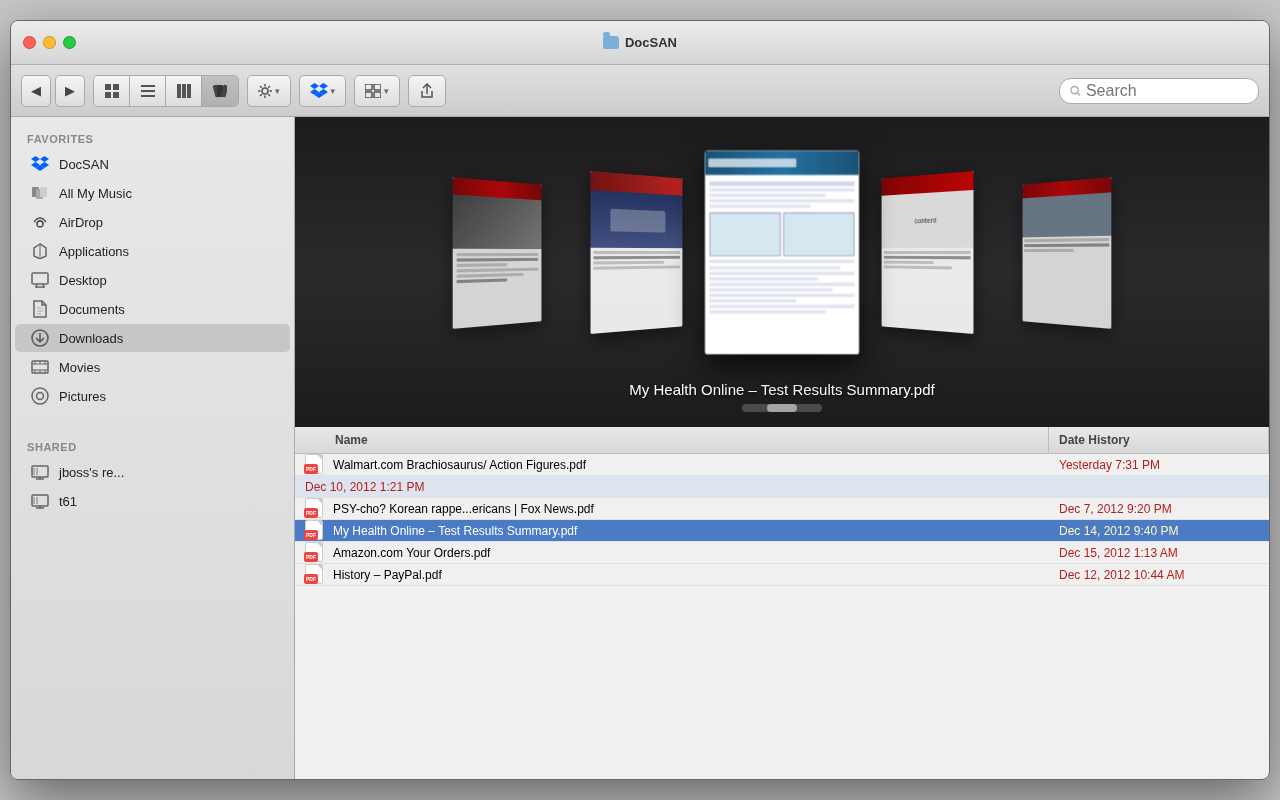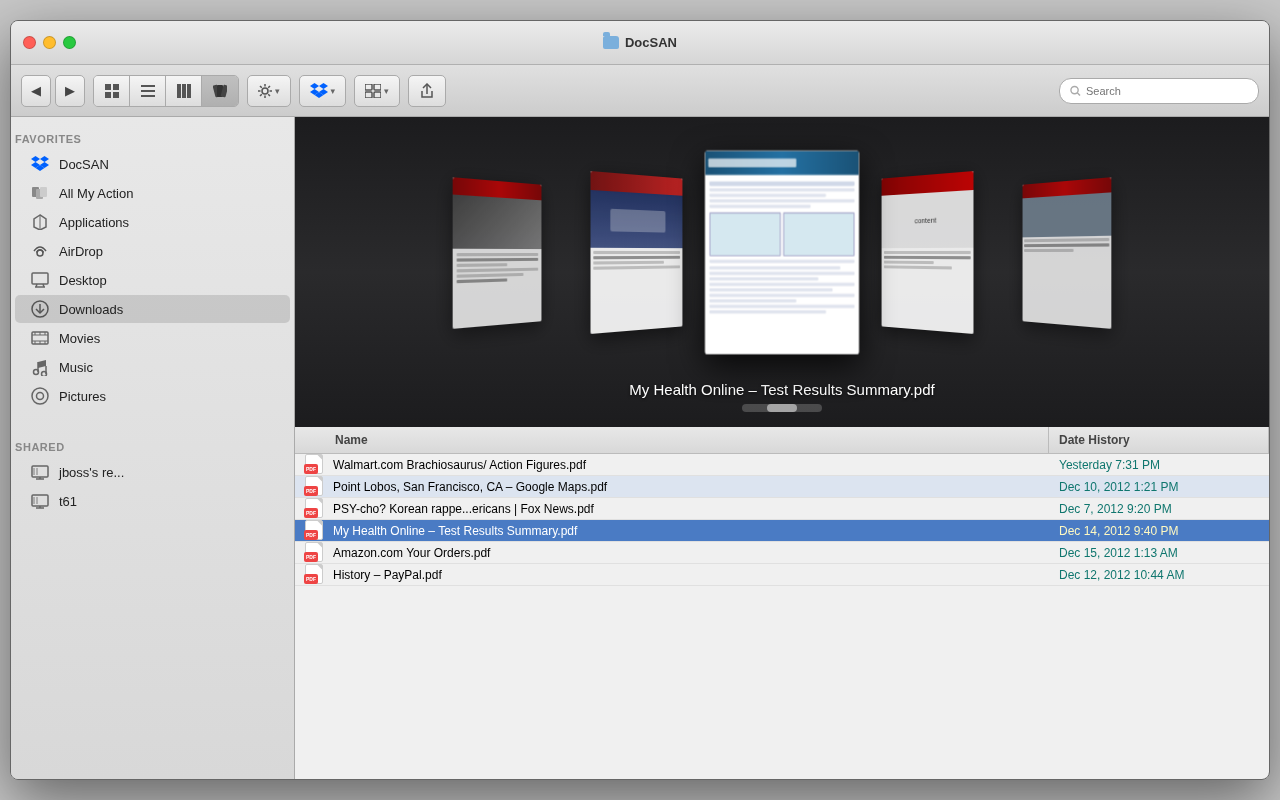--- a/index.html
+++ b/index.html
@@ -166,21 +166,21 @@
       border-radius: 12px;
       padding: 4px 10px;
       height: 26px;
       width: 200px;
       gap: 5px;
     }
 
     .search-box input {
       border: none;
       outline: none;
-      font-size: 11px;
+      font-size: 16px;
       width: 100%;
       background: transparent;
     }
 
     
     .main {
       display: flex;
       flex: 1;
       overflow: hidden;
     }
@@ -192,21 +192,21 @@
       background: linear-gradient(to bottom, #e8e8e8, #d8d8d8);
       border-right: 1px solid #aaa;
       overflow-y: auto;
       padding-top: 8px;
     }
 
     .sidebar-section-label {
       font-size: 11px;
       font-weight: 700;
       color: #888;
-      padding: 8px 16px 4px 4px;
+      padding: 8px 16px 4px 16px;
       letter-spacing: 0.05em;
     }
 
     .sidebar-item {
       display: flex;
       align-items: center;
       padding: 5px 8px 5px 16px;
       gap: 10px;
       cursor: pointer;
       border-radius: 5px;
@@ -425,21 +425,21 @@
       display: flex;
       align-items: center;
       gap: 8px;
       overflow: hidden;
       white-space: nowrap;
     }
 
     .file-date {
       width: 220px;
       font-size: 12px;
-      color: #0f766e;
+      color: #b91c1c;
       padding: 0 10px;
     }
 
     .pdf-icon {
       width: 20px;
       height: 22px;
       flex-shrink: 0;
       position: relative;
     }
 
@@ -622,56 +622,68 @@
       </div>
 
       <div class="sidebar-item">
         <div class="sidebar-icon">
           <svg width="18" height="16" viewBox="0 0 18 16">
             <rect x="1" y="2" width="7" height="10" rx="1" fill="#888"></rect>
             <rect x="5" y="4" width="7" height="10" rx="1" fill="#aaa"></rect>
             <rect x="9" y="2" width="7" height="10" rx="1" fill="#ccc"></rect>
           </svg>
         </div>
-        <span>All My Action</span>
-      </div>
-
-      <div class="sidebar-item">
-        <div class="sidebar-icon">
-          <svg width="18" height="16" viewBox="0 0 18 16">
-            <path d="M9 1 L3 5 L3 13 L9 16 L15 13 L15 5 Z" fill="none" stroke="#666" stroke-width="1.5"></path>
-            <line x1="9" y1="1" x2="9" y2="16" stroke="#666" stroke-width="1"></line>
-          </svg>
-        </div>
-        <span>Applications</span>
+        <span>All My Music</span>
       </div>
 
       <div class="sidebar-item">
         <div class="sidebar-icon">
           <svg width="18" height="16" viewBox="0 0 18 16">
             <circle cx="9" cy="10" r="3" fill="none" stroke="#555" stroke-width="1.5"></circle>
             <path d="M3,8 Q9,0 15,8" fill="none" stroke="#555" stroke-width="1.5"></path>
             <path d="M5.5,9.5 Q9,4 12.5,9.5" fill="none" stroke="#555" stroke-width="1.5"></path>
           </svg>
         </div>
         <span>AirDrop</span>
+      </div>
+
+      <div class="sidebar-item">
+        <div class="sidebar-icon">
+          <svg width="18" height="16" viewBox="0 0 18 16">
+            <path d="M9 1 L3 5 L3 13 L9 16 L15 13 L15 5 Z" fill="none" stroke="#666" stroke-width="1.5"></path>
+            <line x1="9" y1="1" x2="9" y2="16" stroke="#666" stroke-width="1"></line>
+          </svg>
+        </div>
+        <span>Applications</span>
       </div>
 
       <div class="sidebar-item">
         <div class="sidebar-icon">
           <svg width="18" height="16" viewBox="0 0 18 16">
             <rect x="1" y="1" width="16" height="11" rx="1" fill="none" stroke="#666" stroke-width="1.5"></rect>
             <line x1="6" y1="12" x2="5" y2="15" stroke="#666" stroke-width="1.5"></line>
             <line x1="12" y1="12" x2="13" y2="15" stroke="#666" stroke-width="1.5"></line>
             <line x1="4" y1="15" x2="14" y2="15" stroke="#666" stroke-width="1.5"></line>
           </svg>
         </div>
         <span>Desktop</span>
       </div>
 
+      <div class="sidebar-item">
+        <div class="sidebar-icon">
+          <svg width="16" height="18" viewBox="0 0 16 18">
+            <path d="M2,1 L10,1 L14,5 L14,17 L2,17 Z" fill="none" stroke="#666" stroke-width="1.5"></path>
+            <path d="M10,1 L10,5 L14,5" fill="none" stroke="#666" stroke-width="1.5"></path>
+            <line x1="5" y1="8" x2="11" y2="8" stroke="#aaa" stroke-width="1"></line>
+            <line x1="5" y1="11" x2="11" y2="11" stroke="#aaa" stroke-width="1"></line>
+            <line x1="5" y1="14" x2="9" y2="14" stroke="#aaa" stroke-width="1"></line>
+          </svg>
+        </div>
+        <span>Documents</span>
+      </div>
 
       <div class="sidebar-item active">
         <div class="sidebar-icon">
           <svg width="18" height="18" viewBox="0 0 18 18">
             <circle cx="9" cy="9" r="8" fill="none" stroke="#555" stroke-width="1.5"></circle>
             <line x1="9" y1="4" x2="9" y2="12" stroke="#555" stroke-width="1.5"></line>
             <path d="M5,9 L9,13 L13,9" fill="none" stroke="#555" stroke-width="1.5"></path>
           </svg>
         </div>
         <span>Downloads</span>
@@ -687,32 +699,20 @@
             <line x1="9" y1="1" x2="9" y2="4" stroke="#666" stroke-width="1"></line>
             <line x1="14" y1="1" x2="14" y2="4" stroke="#666" stroke-width="1"></line>
             <line x1="4" y1="10" x2="4" y2="13" stroke="#666" stroke-width="1"></line>
             <line x1="9" y1="10" x2="9" y2="13" stroke="#666" stroke-width="1"></line>
             <line x1="14" y1="10" x2="14" y2="13" stroke="#666" stroke-width="1"></line>
           </svg>
         </div>
         <span>Movies</span>
       </div>
 
-      <div class="sidebar-item">
-        <div class="sidebar-icon">
-          <svg width="16" height="18" viewBox="0 0 16 18">
-            <path d="M6,4 L14,2 L14,8 L6,10 Z" fill="#666"></path>
-            <line x1="6" y1="4" x2="6" y2="14" stroke="#666" stroke-width="1.5"></line>
-            <line x1="14" y1="8" x2="14" y2="16" stroke="#666" stroke-width="1.5"></line>
-            <circle cx="4" cy="14" r="2.5" fill="none" stroke="#666" stroke-width="1.5"></circle>
-            <circle cx="12" cy="16" r="2.5" fill="none" stroke="#666" stroke-width="1.5"></circle>
-          </svg>
-        </div>
-        <span>Music</span>
-      </div>
 
       <div class="sidebar-item">
         <div class="sidebar-icon">
           <svg width="18" height="18" viewBox="0 0 18 18">
             <circle cx="9" cy="9" r="8" fill="none" stroke="#666" stroke-width="1.5"></circle>
             <circle cx="9" cy="9" r="3.5" fill="none" stroke="#666" stroke-width="1.5"></circle>
           </svg>
         </div>
         <span>Pictures</span>
       </div>
@@ -861,28 +861,20 @@
               <div class="pdf-icon-body">
                   <div class="pdf-badge">PDF</div>
                 </div>
             </div>
             <span>Walmart.com Brachiosaurus/ Action Figures.pdf</span>
           </div>
           <div class="file-date">Yesterday 7:31 PM</div>
         </div>
 
         <div class="file-row" style="background:#dce4f0;">
-          <div class="file-name">
-            <div class="pdf-icon">
-              <div class="pdf-icon-body">
-                  <div class="pdf-badge">PDF</div>
-                </div>
-            </div>
-            <span>Point Lobos, San Francisco, CA – Google Maps.pdf</span>
-          </div>
           <div class="file-date">Dec 10, 2012 1:21 PM</div>
         </div>
 
         <div class="file-row">
           <div class="file-name">
             <div class="pdf-icon">
               <div class="pdf-icon-body">
                   <div class="pdf-badge">PDF</div>
                 </div>
             </div>

